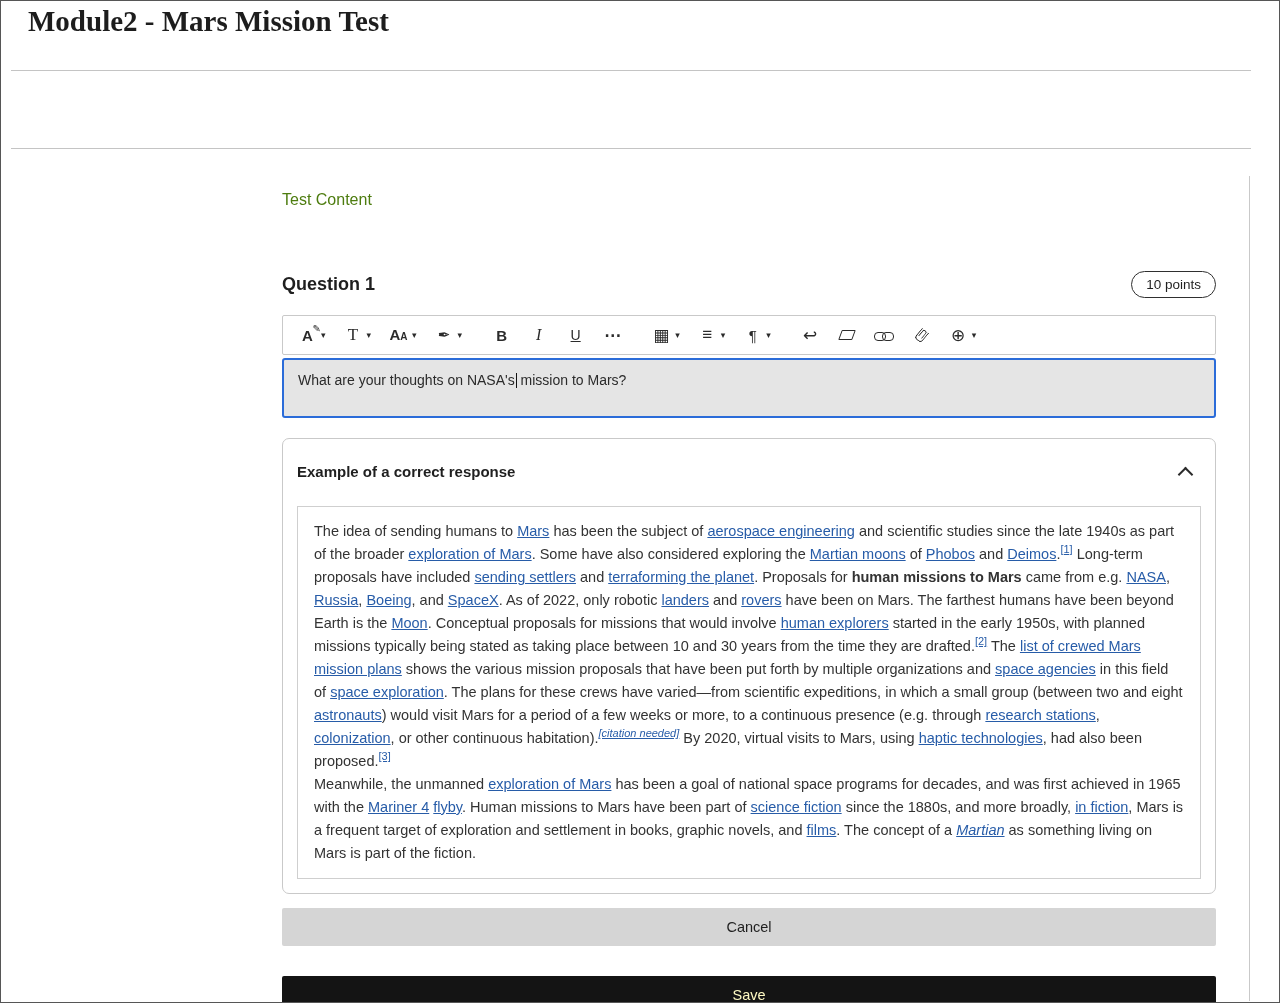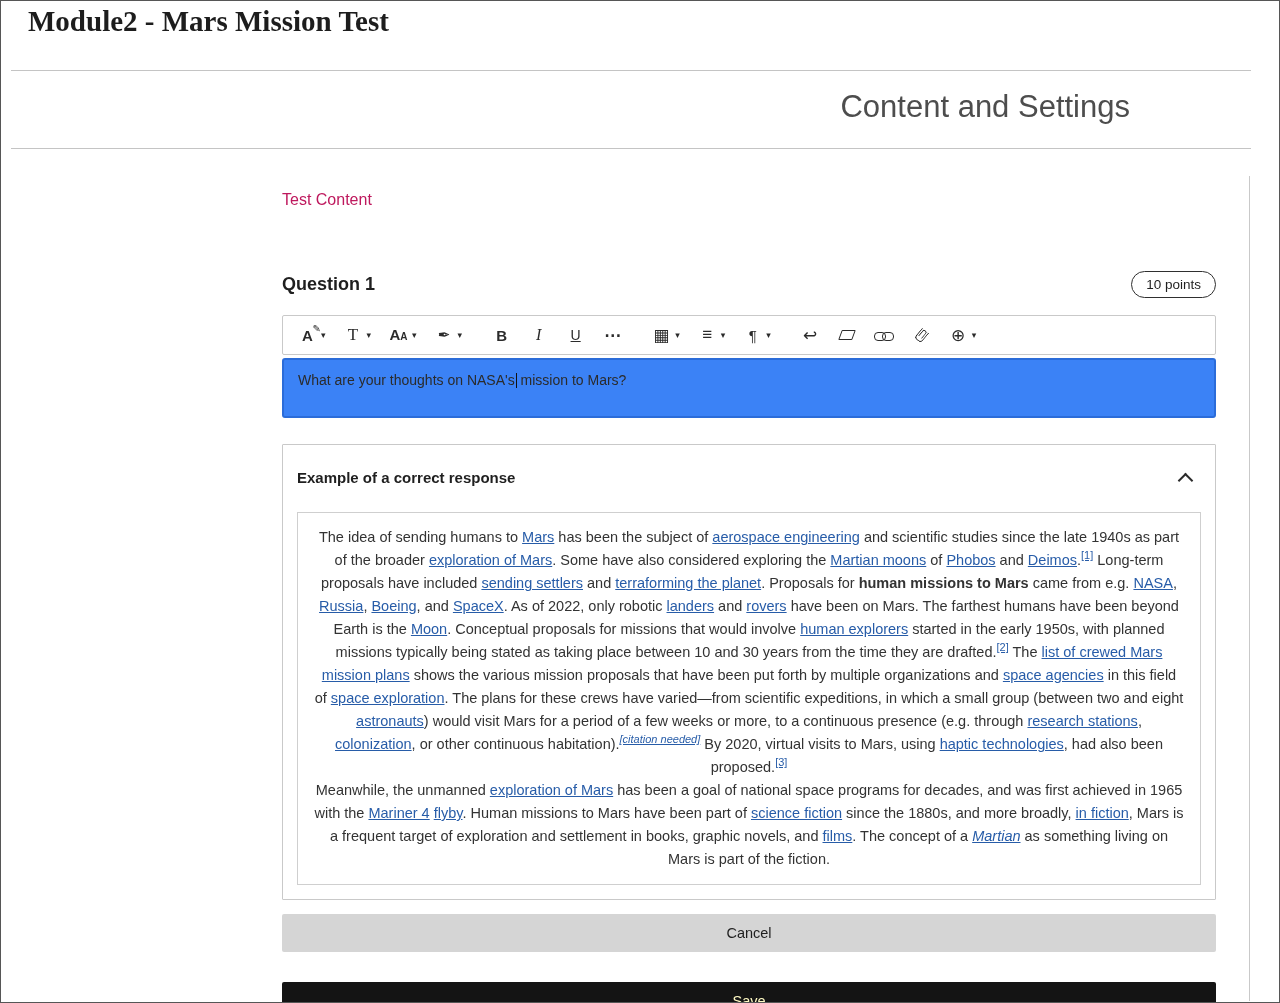--- a/index.html
+++ b/index.html
@@ -7,21 +7,21 @@
   .window{position:absolute;inset:0;border:1px solid #565656;box-sizing:border-box;background:#fff;overflow:hidden;}
 
   .page-title{position:absolute;left:27px;top:4px;margin:0;font-family:"Liberation Serif",serif;
     font-weight:600;font-size:29px;color:#1d1d1d;}
   .div1{position:absolute;left:10px;right:28px;top:69px;height:1px;background:#c4c4c4;}
   .section-title{position:absolute;top:88px;right:149px;margin:0;font-size:31px;font-weight:400;color:#4d4d4d;}
   .div2{position:absolute;left:10px;right:28px;top:147px;height:1px;background:#c4c4c4;}
   .right-rail{position:absolute;right:29px;top:175px;bottom:1px;width:1px;background:#c9c9c9;}
 
   .content{position:absolute;left:281px;width:934px;top:175px;}
-  .test-label{margin-top:15px;font-size:16px;color:#be185d;}
+  .test-label{margin-top:15px;font-size:16px;color:#4d7c0f;}
   .q-row{display:flex;justify-content:space-between;align-items:center;margin-top:62px;gap:30px;}
   .q-title{font-size:18px;font-weight:700;color:#1f1f1f;}
   .points-pill{border:1px solid var(--pill-border,#2f2f2f);border-radius:16px;padding:5px 14px;
     font-size:13.5px;color:#1f1f1f;background:#fff;text-align:center;}
 
   .toolbar{margin-top:17px;border:1px solid #c9c9c9;border-radius:2px;height:38px;display:flex;
     align-items:center;padding:0 10px;background:#fff;}
   .tb-btn{display:inline-flex;align-items:center;gap:4px;background:none;border:none;padding:4px 5px;
     margin-right:8px;color:#2b2b2b;cursor:pointer;font-family:inherit;}
   .tb-btn.grp-end{margin-right:20px;}
@@ -50,50 +50,49 @@
   .ic-link::before{left:-1px;}
   .ic-link::after{left:7px;}
   .ic-attach{transform:rotate(40deg);}
   .ic-attach::before{content:"";width:7px;height:12px;border:1.5px solid #2b2b2b;border-top:none;
     border-radius:0 0 4px 4px;display:block;}
   .ic-attach::after{content:"";position:absolute;width:3px;height:8px;border:1.5px solid #2b2b2b;
     border-bottom:none;border-radius:3px 3px 0 0;top:3px;left:7px;}
   .ic-plus-circle::before{content:"⊕";font-size:17px;}
 
   .editor{margin-top:3px;border:2px solid var(--editor-focus,#2b6cd9);border-radius:3px;height:60px;
-    box-sizing:border-box;padding:12px 14px;font-size:14px;color:#2b2b2b;background:#3b82f6;cursor:text;}
+    box-sizing:border-box;padding:12px 14px;font-size:14px;color:#2b2b2b;background:#e5e5e5;cursor:text;}
   .caret-bar{display:inline-block;width:1px;height:15px;background:#111;vertical-align:text-bottom;margin-left:1px;}
 
-  .example-panel{margin-top:26px;border:1px solid #c9c9c9;border-radius:1px;background:#fff;padding-bottom:14px;}
+  .example-panel{margin-top:20px;border:1px solid #c9c9c9;border-radius:7px;background:#fff;padding-bottom:14px;}
   .example-header{display:flex;justify-content:space-between;align-items:center;padding:24px 24px 16px 14px;cursor:pointer;}
   .example-title{font-size:15px;font-weight:700;color:#1f1f1f;}
   .chev{width:9px;height:9px;border-top:2.5px solid #2b2b2b;border-right:2.5px solid #2b2b2b;
     transform:rotate(-45deg);margin-top:5px;}
   .example-box{margin:10px 14px 0;border:1px solid #cfcfcf;padding:13px 16px;font-size:14.5px;
     line-height:23px;color:#333;}
-  .para{margin:0;text-align:center;}
+  .para{margin:0;}
   .lnk{color:var(--link,#275ca8);text-decoration:underline;cursor:pointer;}
   .bold{font-weight:700;}
   .it{font-style:italic;}
   sup{font-size:11px;line-height:0;}
 
   .actions{display:flex;justify-content:flex-end;gap:30px;margin-top:14px;flex-direction:column;}
   .btn{border:none;border-radius:2px;height:38px;padding:0 21px;font-size:14.5px;
     font-family:inherit;cursor:pointer;}
   .btn.cancel{background:var(--cancel-bg,#d5d5d5);color:#1f1f1f;}
   .btn.save{background:var(--save-bg,#141414);color:#fef9c3;}
 </style>
 </head>
 <body>
 
 <div class="window">
 
   <h1 class="page-title">Module2 - Mars Mission Test</h1>
   <div class="div1"></div>
-  <h2 class="section-title">Content and Settings</h2>
   <div class="div2"></div>
   <div class="right-rail"></div>
 
   <div class="content">
 
     <div class="test-label">Test Content</div>
 
     <div class="q-row">
       <div class="q-title">Question 1</div>
       <div class="points-pill">10 points</div>

